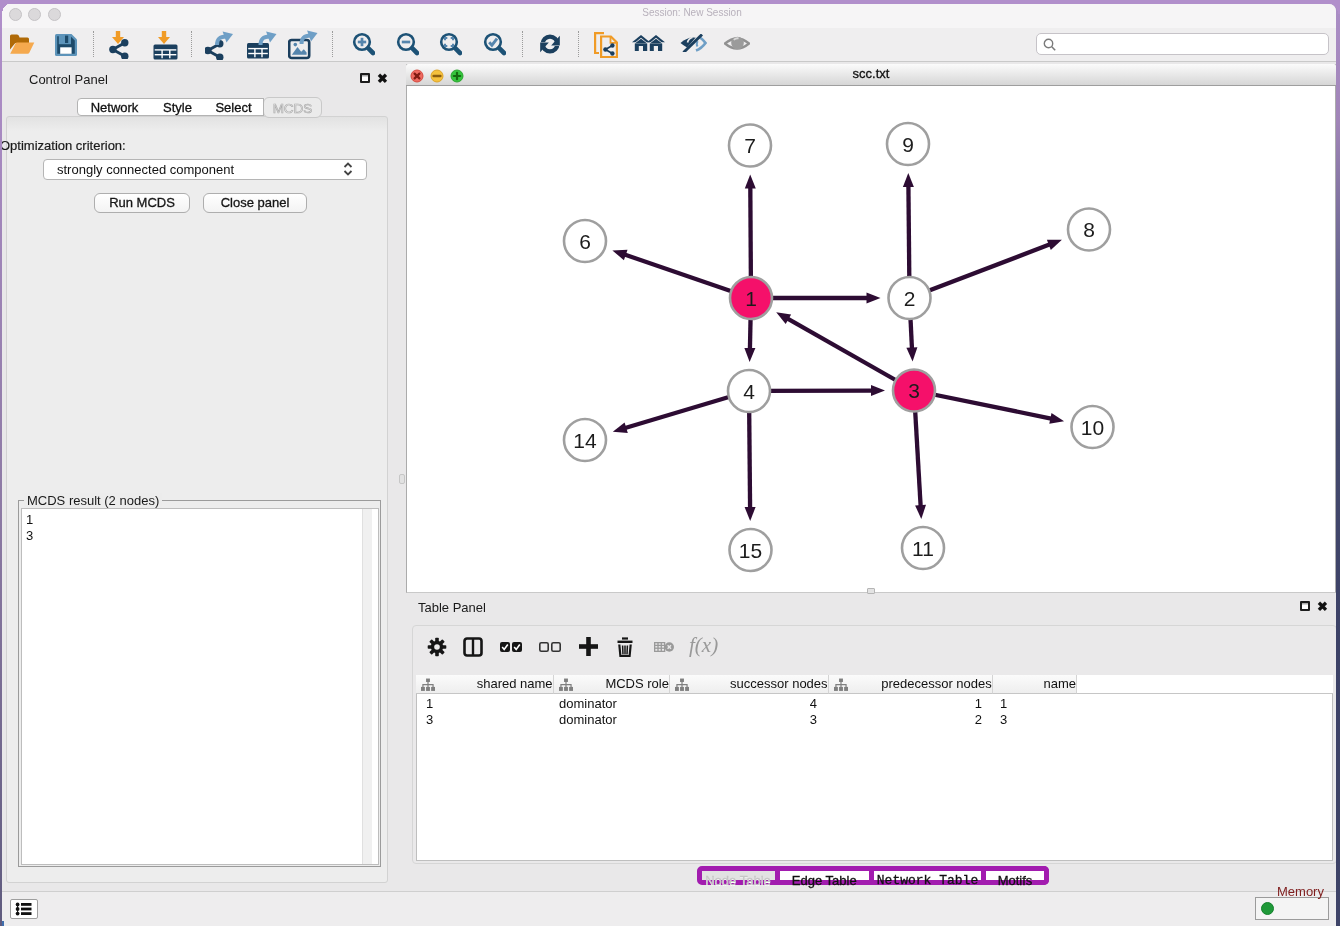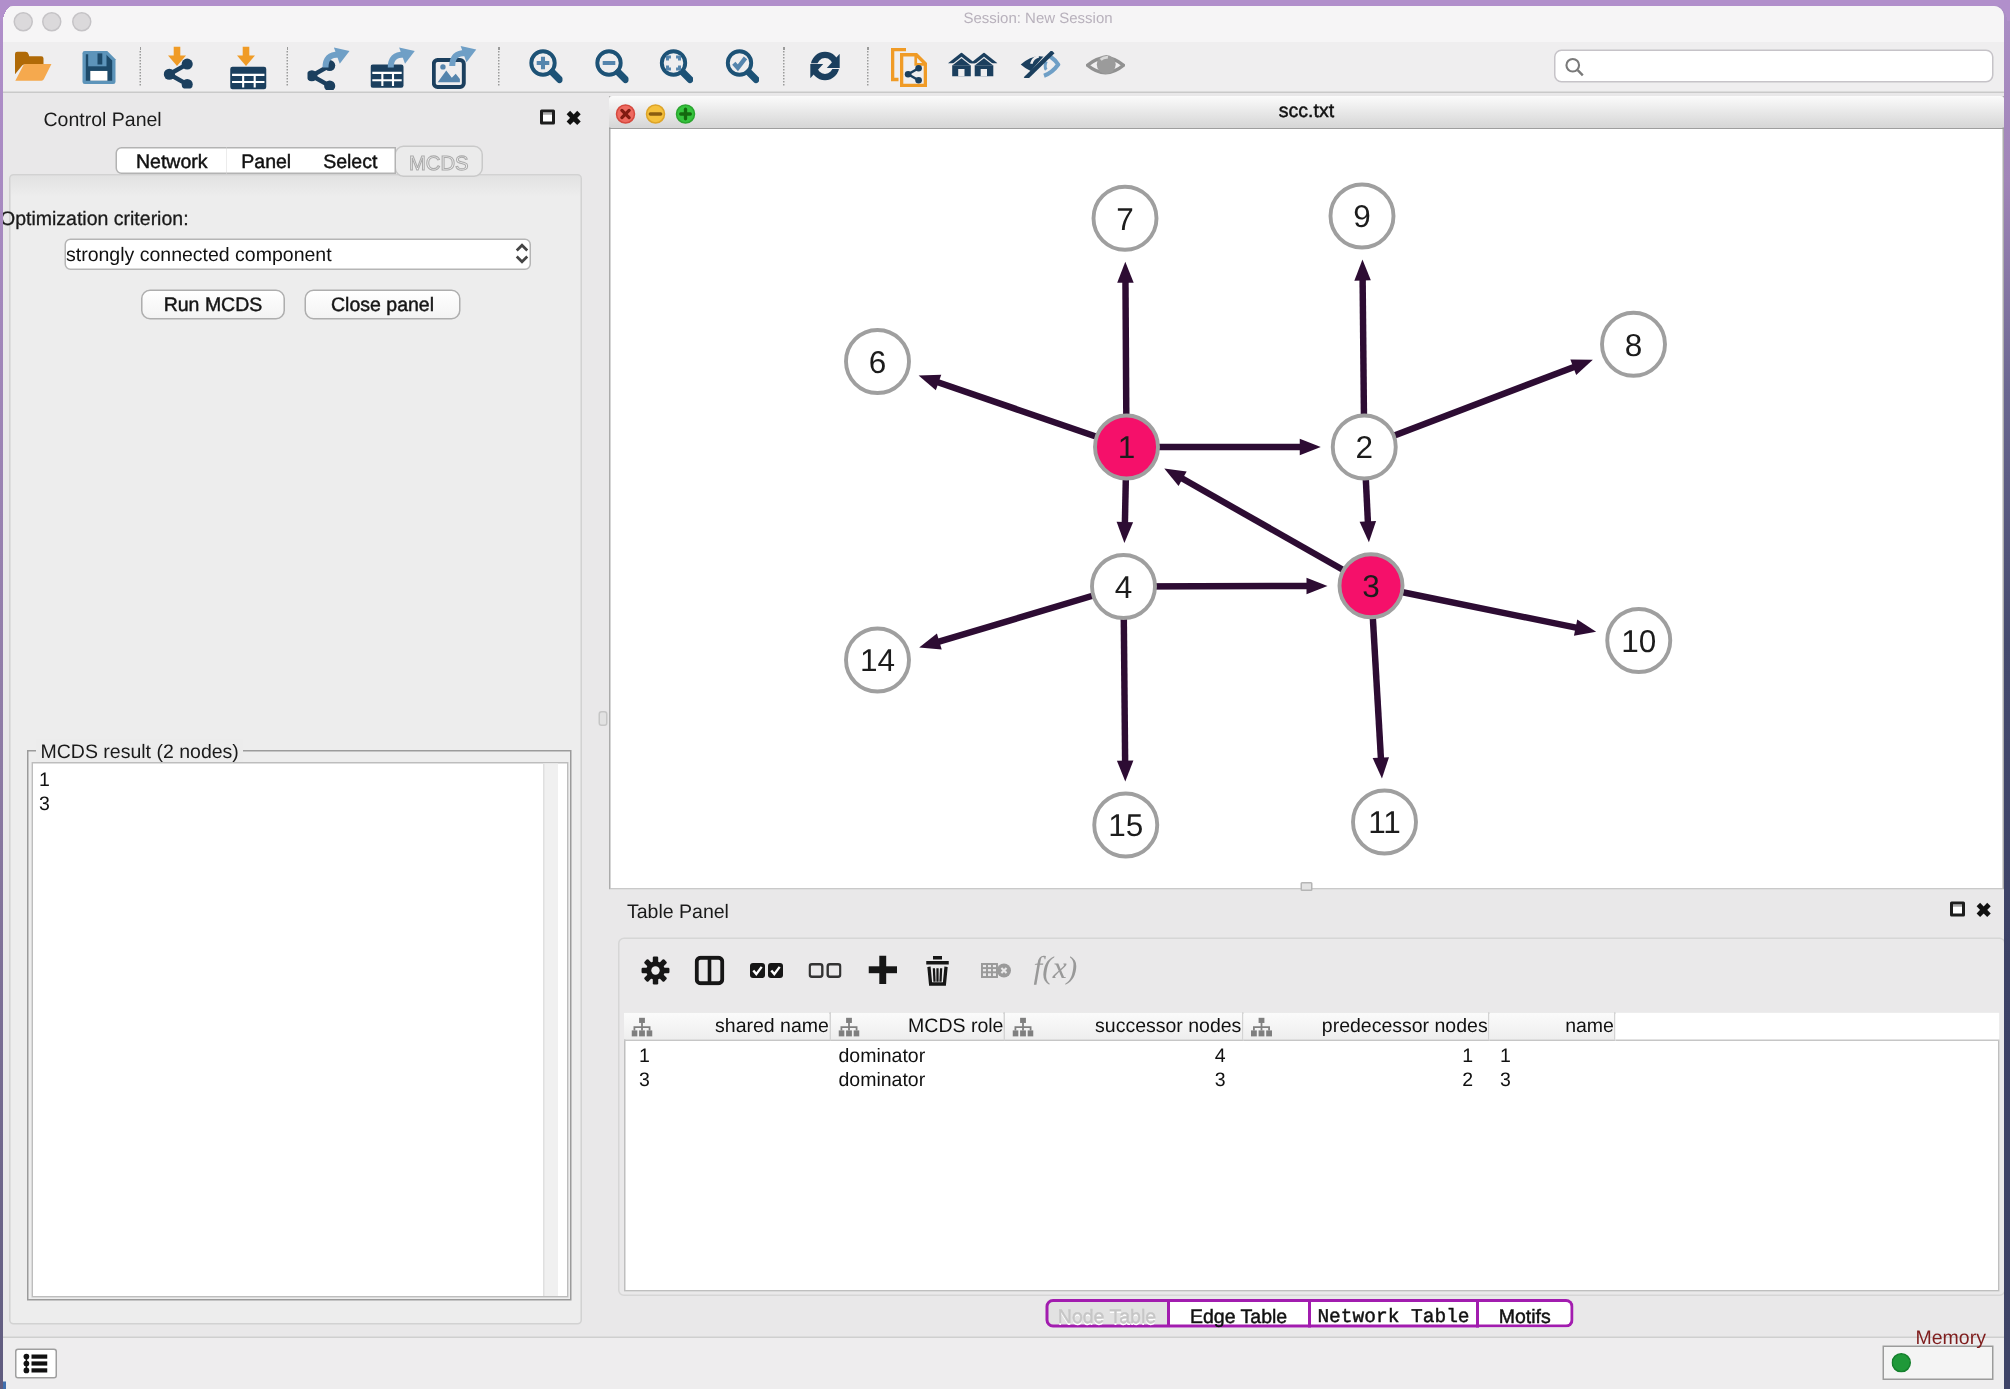--- a/index.html
+++ b/index.html
@@ -17,37 +17,37 @@
 .ptitle{font-size:13px;color:#1a1a1a;}
 .wbtn-max{width:10px;height:10px;border:2px solid #1d1d1d;border-radius:1px;box-sizing:border-box;background:#fff;box-shadow:inset 0 1.5px 0 #aaa;}
 .wbtn-x{font-size:13px;font-weight:bold;color:#111;}
 .tab{top:98px;height:18px;line-height:18px;text-align:center;font-size:13px;color:#111;background:#fff;border:1px solid #b3b3b3;box-sizing:border-box;-webkit-text-stroke:0.3px;}
 #tabNetwork{left:77px;width:75px;border-radius:4px 0 0 4px;}
 #tabStyle{left:151px;width:54px;border-left:none;}
 #tabSelect{left:204px;width:60px;border-left:none;}
 #tabMCDS{left:263px;width:59px;top:97px;height:21px;line-height:21px;background:#ebebeb;border:1px solid #c9c9c9;border-radius:6px;color:#f6f6f6;-webkit-text-stroke:0.7px #ababab;font-size:13.5px;}
 #cpanel{left:6px;top:116px;width:382px;height:767px;background:linear-gradient(#e2e2e2,#ededed 14px);border:1px solid #d2d2d2;border-radius:3px;box-sizing:border-box;}
 #optlabel{left:0px;top:138px;width:400px;text-align:left;font-size:13px;color:#1a1a1a;-webkit-text-stroke:0.2px;}
-#combo{left:43px;top:159px;width:309px;height:19px;background:#fff;border:1px solid #b5b5b5;border-radius:4px;font-size:13px;color:#111;line-height:19px;}
+#combo{left:43px;top:159px;width:309px;height:19px;background:#fff;border:1px solid #b5b5b5;border-radius:4px;font-size:13px;color:#111;line-height:19px;padding-left:13px;}
 .btn{top:193px;height:18px;background:linear-gradient(#ffffff,#f3f3f3);border:1px solid #aeaeae;border-radius:6px;text-align:center;font-size:13px;color:#161616;line-height:18px;box-sizing:content-box;-webkit-text-stroke:0.3px;}
 #mcdsbox{left:18px;top:500px;width:363px;height:367px;border:1px solid #9b9b9b;box-sizing:border-box;}
 #mcdslegend{left:24px;top:493px;background:#ececec;padding:0 3px;font-size:13px;color:#1a1a1a;}
 #mcdswhite{left:21px;top:508px;width:358px;height:357px;background:#fff;border:1px solid #bdbdbd;box-sizing:border-box;font-size:13px;color:#111;}
 #mcdsscroll{left:362px;top:509px;width:9px;height:355px;background:#f0f0f0;border-left:1px solid #e0e0e0;}
 #vgrip{left:399px;top:474px;width:6px;height:10px;background:#e2e2e2;border:1px solid #c6c6c6;border-radius:2px;box-sizing:border-box;}
 #netframe{left:406px;top:64px;width:930px;height:529px;border:1px solid #ababab;border-bottom:1px solid #c9c9c9;box-sizing:border-box;background:#fff;}
 #nettitle{left:406px;top:64px;width:930px;height:22px;background:linear-gradient(#fbfbfb,#d6d6d6);border-bottom:1px solid #9e9e9e;box-sizing:border-box;border-radius:2px 2px 0 0;}
 #netname{left:406px;top:66px;width:930px;text-align:center;font-size:13px;color:#111;-webkit-text-stroke:0.3px;}
 #hgrip{left:867px;top:588px;width:8px;height:6px;background:#e3e3e3;border:1px solid #b5b5b5;border-radius:1px;box-sizing:border-box;}
 #tpTitle{left:418px;top:600px;font-size:13px;color:#1a1a1a;}
 #tbl{left:416px;top:675px;width:917px;height:186px;background:#fff;border:1px solid #bfbfbf;box-sizing:border-box;}
 .hcell{top:675px;height:19px;background:linear-gradient(#fbfbfb,#eeeeee);border-right:1px solid #d4d4d4;border-bottom:1px solid #c6c6c6;box-sizing:border-box;text-align:right;font-size:13px;color:#111;line-height:18px;}
 .hrest{left:1077px;top:675px;width:256px;height:19px;border-bottom:1px solid #c6c6c6;box-sizing:border-box;background:#fff;}
 .cellv{font-size:13px;color:#111;height:16px;line-height:16px;}
-.btab{top:866px;height:19px;line-height:19px;background:#fff;border:2px solid #a21caf;box-sizing:border-box;text-align:center;font-size:13px;color:#111;-webkit-text-stroke:0.3px;}
+.btab{top:866px;height:19px;line-height:19px;background:#fff;border:5px solid #a21caf;box-sizing:border-box;text-align:center;font-size:13px;color:#111;-webkit-text-stroke:0.3px;}
 #statusline{left:2px;top:891px;width:1334px;height:1px;background:#cfcfcf;}
 #statusbar{left:2px;top:892px;width:1334px;height:34px;background:#eeedee;}
 #listbtn{left:10px;top:899px;width:28px;height:20px;background:#ffffff;border:1px solid #9f9f9f;border-radius:2px;box-sizing:border-box;}
 #membtn{left:1255px;top:897px;width:74px;height:23px;background:#f4f4f4;border:1px solid #9b9b9b;box-sizing:border-box;}
 </style>
 </head>
 <body>
 <div id="app" class="abs"></div>
 <div class="abs" style="left:2px;top:4px;width:1334px;height:24px;background:#f6f5f6;border-radius:7px 7px 0 0;"></div>
 <div id="winTitle" class="abs">Session: New Session</div>
@@ -210,21 +210,21 @@
     <circle cx="6.5" cy="6.5" r="4.2" fill="none" stroke="#7a7a7a" stroke-width="1.4"></circle>
     <line x1="9.8" y1="9.8" x2="13.2" y2="13.2" stroke="#7a7a7a" stroke-width="1.6"></line>
   </svg>
 <div id="mainbg" class="abs"></div>
 <div class="ptitle abs" style="left:29px;top:72px;">Control Panel</div>
 <div class="wbtn-max abs" style="left:360px;top:73px;"></div>
 <div class="wbtn-x abs" style="left:377px;top:71px;">✖</div>
 <div id="cpanel" class="abs"></div>
 <div id="tabMCDS" class="tab abs">MCDS</div>
 <div id="tabNetwork" class="tab abs">Network</div>
-<div id="tabStyle" class="tab abs">Panel</div>
+<div id="tabStyle" class="tab abs">Style</div>
 <div id="tabSelect" class="tab abs">Select</div>
 <div id="optlabel" class="abs">Optimization criterion:</div>
 <div id="combo" class="abs">strongly connected component</div>
 <svg class="abs" style="left:342px;top:162px" width="12" height="14" viewBox="0 0 12 14">
     <path d="M2.5 5 L6 1.5 L9.5 5" fill="none" stroke="#444" stroke-width="1.8"></path>
     <path d="M2.5 9 L6 12.5 L9.5 9" fill="none" stroke="#444" stroke-width="1.8"></path>
   </svg>
 <div class="btn abs" style="left:94px;width:94px;">Run MCDS</div>
 <div class="btn abs" style="left:203px;width:102px;">Close panel</div>
 <div id="mcdsbox" class="abs"></div>

